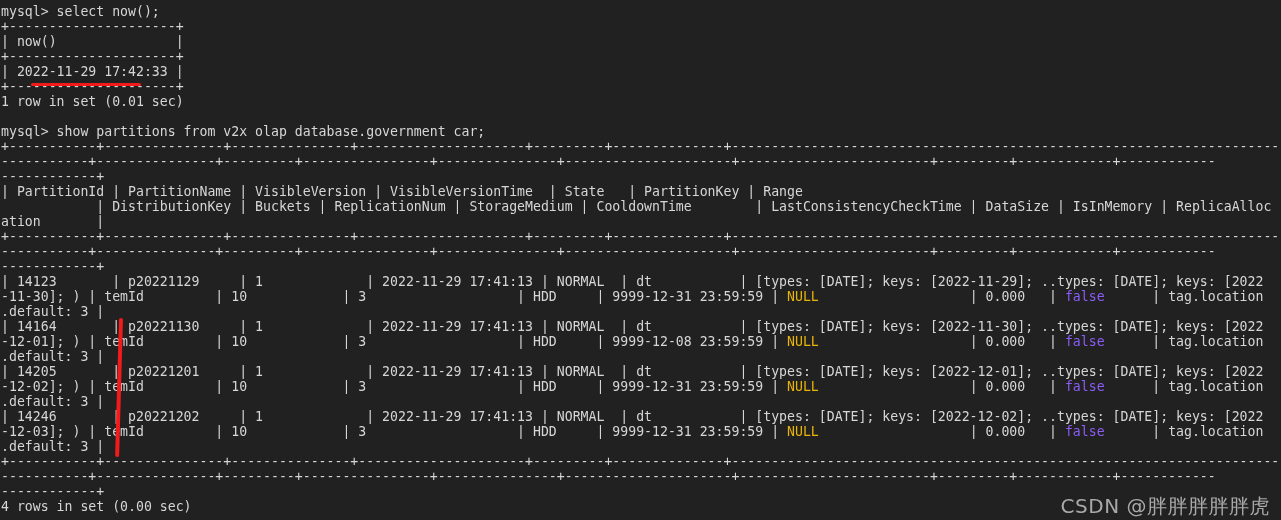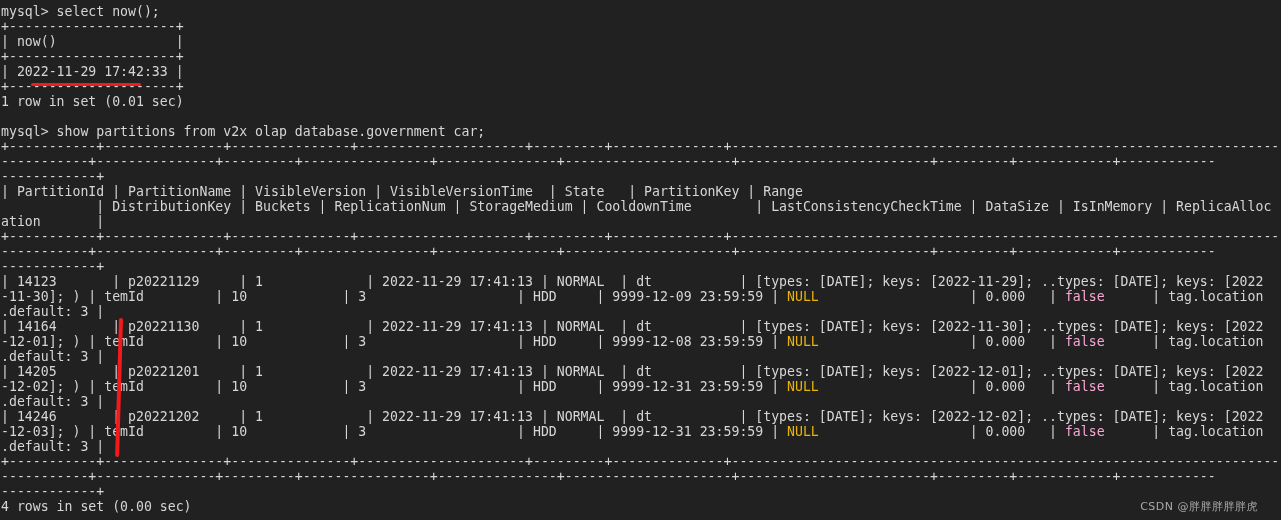--- a/index.html
+++ b/index.html
@@ -28,43 +28,43 @@
   .line {
     white-space: pre;
     height: 15px;
     line-height: 15px;
     overflow: hidden;
     color: #d6d6d6;
   }
   .blank { height: 15px; }
 
   .c-null  { color: #eab308; }
-  .c-false { color: #f9a8d4; }
+  .c-false { color: #8b5cf6; }
 
   
   .ann-underline {
     position: absolute;
     background: #f21b1b;
     height: 3px;
     border-radius: 2px;
   }
   .ann-vline {
     position: absolute;
     background: #f21b1b;
     width: 4px;
     border-radius: 2px;
     transform: rotate(1.6deg);
     transform-origin: top center;
   }
   .watermark {
     position: absolute;
-    right: 22px;
+    right: 10px;
     bottom: 6px;
     font-family: "DejaVu Sans", "Liberation Sans", sans-serif;
-    font-size: 11px;
+    font-size: 20px;
     color: #a9a9a9;
     letter-spacing: 0.5px;
     white-space: pre;
   }
 </style>
 </head>
 <body>
 
 <div id="terminal">
   <div id="screen">
@@ -83,21 +83,21 @@
     <div class="line">-----------+---------------+---------+----------------+---------------+---------------------+------------------------+---------+------------+------------</div>
     <div class="line">------------+</div>
     <div class="line">| PartitionId | PartitionName | VisibleVersion | VisibleVersionTime  | State   | PartitionKey | Range</div>
     <div class="line">            | DistributionKey | Buckets | ReplicationNum | StorageMedium | CooldownTime        | LastConsistencyCheckTime | DataSize | IsInMemory | ReplicaAlloc</div>
     <div class="line">ation       |</div>
     <div class="line">+-----------+---------------+---------------+---------------------+---------+--------------+---------------------------------------------------------------------------------------------------------------</div>
     <div class="line">-----------+---------------+---------+----------------+---------------+---------------------+------------------------+---------+------------+------------</div>
     <div class="line">------------+</div>
 
     <div class="line">| 14123       | p20221129     | 1             | 2022-11-29 17:41:13 | NORMAL  | dt           | [types: [DATE]; keys: [2022-11-29]; ..types: [DATE]; keys: [2022</div>
-    <div class="line"><span>-11-30]; ) | temId         | 10            | 3                   | HDD     | 9999-12-09 23:59:59 | </span><span class="c-null">NULL</span><span>                   | 0.000   | </span><span class="c-false">false</span><span>      | tag.location</span></div>
+    <div class="line"><span>-11-30]; ) | temId         | 10            | 3                   | HDD     | 9999-12-31 23:59:59 | </span><span class="c-null">NULL</span><span>                   | 0.000   | </span><span class="c-false">false</span><span>      | tag.location</span></div>
     <div class="line">.default: 3 |</div>
 
     <div class="line">| 14164       | p20221130     | 1             | 2022-11-29 17:41:13 | NORMAL  | dt           | [types: [DATE]; keys: [2022-11-30]; ..types: [DATE]; keys: [2022</div>
     <div class="line"><span>-12-01]; ) | temId         | 10            | 3                   | HDD     | 9999-12-08 23:59:59 | </span><span class="c-null">NULL</span><span>                   | 0.000   | </span><span class="c-false">false</span><span>      | tag.location</span></div>
     <div class="line">.default: 3 |</div>
 
     <div class="line">| 14205       | p20221201     | 1             | 2022-11-29 17:41:13 | NORMAL  | dt           | [types: [DATE]; keys: [2022-12-01]; ..types: [DATE]; keys: [2022</div>
     <div class="line"><span>-12-02]; ) | temId         | 10            | 3                   | HDD     | 9999-12-31 23:59:59 | </span><span class="c-null">NULL</span><span>                   | 0.000   | </span><span class="c-false">false</span><span>      | tag.location</span></div>
     <div class="line">.default: 3 |</div>
 

